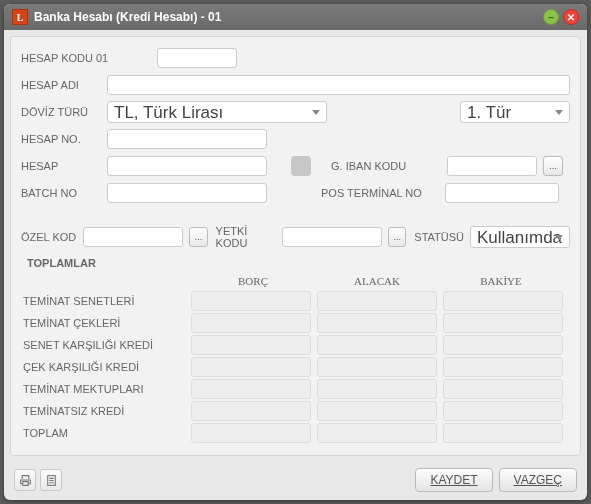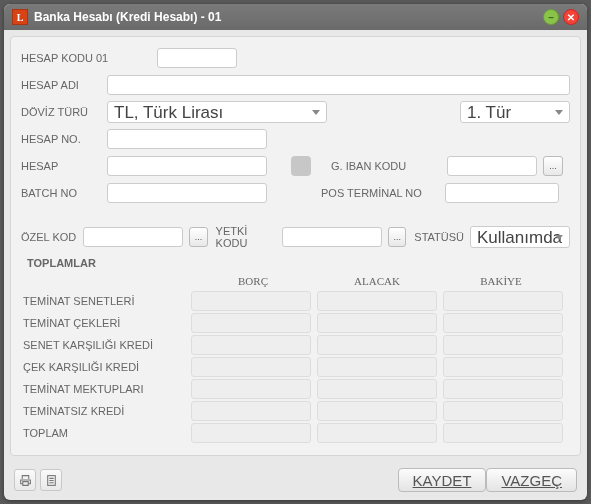--- a/index.html
+++ b/index.html
@@ -23,21 +23,21 @@
   .section-title { font-weight:bold; color:#666; margin:8px 0 6px 6px; }
   .totals-grid { margin-top:2px; }
   .totals-head { display:flex; padding-left:170px; margin-bottom:4px; color:#666;}
   .totals-head > div { width:124px; text-align:center;font-family:Liberation Serif, serif; }
   .totals-row { display:flex; align-items:center; margin-bottom:2px;}
   .totals-row .rlbl { width:170px; color:#666; padding-left:2px;}
   .totals-row .cell { width:120px; height:20px; border:1px solid #ddd; border-radius:3px; background:#eee; margin-right:6px;}
   .footer { display:flex; align-items:center; padding:6px 10px 8px;}
   .icon-btn { width:22px; height:22px; border:1px solid #c8c8c8; border-radius:3px; background:linear-gradient(#fafafa,#e9e9e9); display:flex;align-items:center;justify-content:center; margin-right:4px; cursor:pointer; color:#666;}
   .spacer { flex:1; }
-  .btn { height:24px; padding:0 14px; border:1px solid #bbb; border-radius:4px; background:linear-gradient(#fcfcfc,#e4e4e4); color:#555; font-size:15px; text-decoration:underline; cursor:pointer; }
+  .btn { height:24px; padding:0 14px; border:1px solid #bbb; border-radius:4px; background:linear-gradient(#fcfcfc,#e4e4e4); color:#555; font-size:12px; text-decoration:underline; cursor:pointer; margin-left:6px;}
 </style>
 </head>
 <body>
 
 <div class="window">
   <div class="titlebar">
     <div class="title-icon">L</div>
     <div class="title-text">Banka Hesabı (Kredi Hesabı) - 01</div>
     <div class="title-controls">
       <div class="ctrl-btn ctrl-min">–</div>

